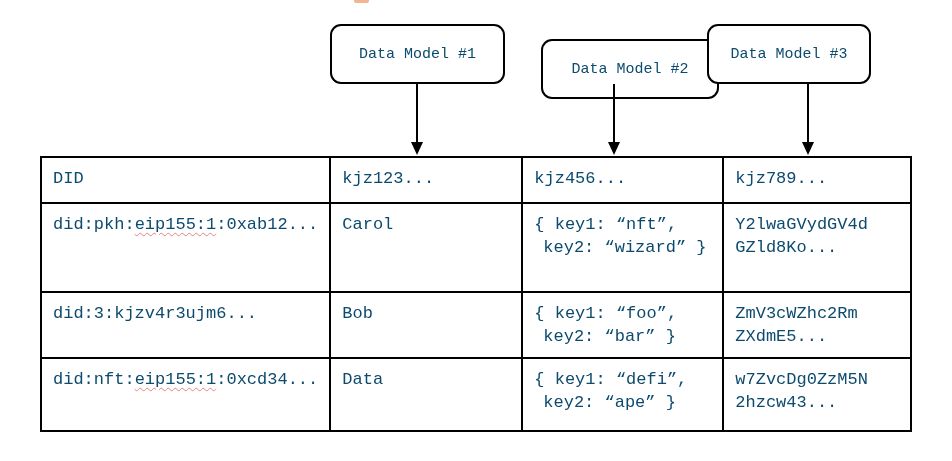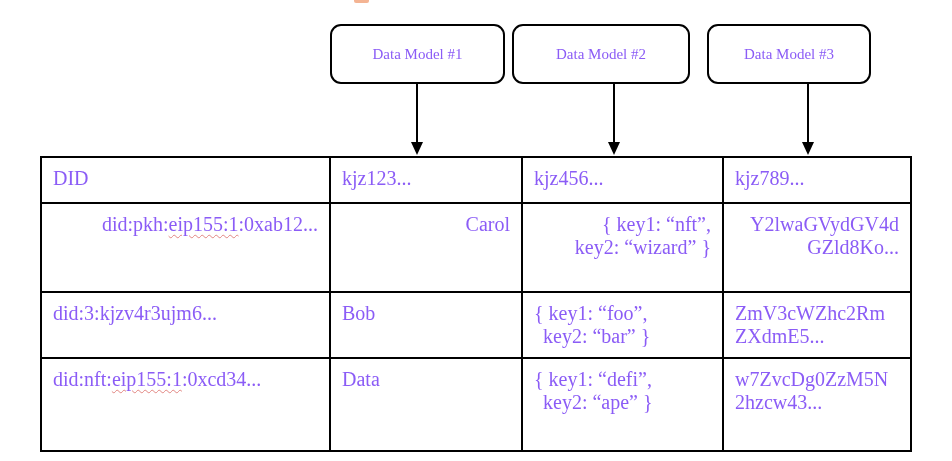--- a/index.html
+++ b/index.html
@@ -1,41 +1,41 @@
 <!DOCTYPE html>
 <html><head>
 <meta charset="utf-8">
 <style>
   html, body { margin: 0; padding: 0; background: #ffffff; }
   .canvas {
     position: relative;
     width: 952px;
     height: 461px;
     background: #ffffff;
-    font-family: Liberation Serif, serif;
-    color: #8b5cf6;
+    font-family: Liberation Mono, monospace;
+    color: #0c4a6e;
     overflow: hidden;
   }
 
   
   .dm-box {
     position: absolute;
     top: 24px;
     height: 60px;
     border: 2.5px solid #000000;
     border-radius: 11px;
     background: #ffffff;
     box-sizing: border-box;
     display: flex;
     align-items: center;
     justify-content: center;
     font-size: 15px;
   }
   .dm-box-1 { left: 330px; width: 175px; }
-  .dm-box-2 { left: 512px; width: 178px; }
+  .dm-box-2 { left: 541px; width: 178px; margin-top: 15px; }
   .dm-box-3 { left: 707px; width: 164px; }
 
   
   .arrow {
     position: absolute;
     top: 84px;
     width: 12px;
     height: 71px;
     display: flex;
     flex-direction: column;
@@ -57,33 +57,33 @@
     position: absolute;
     left: 40px;
     top: 156px;
     border-collapse: collapse;
     table-layout: fixed;
   }
   .data-table td {
     border: 2px solid #000000;
     vertical-align: top;
     padding: 9px 11px;
-    font-size: 20px;
+    font-size: 17px;
     line-height: 23px;
     overflow: hidden;
     white-space: nowrap;
   }
   .col-did    { width: 265px; }
   .col-model1 { width: 168px; }
   .col-model2 { width: 177px; }
   .col-model3 { width: 164px; }
   .row-header { height: 46px; }
-  .row-data-1 { height: 89px; text-align: right; }
+  .row-data-1 { height: 89px; }
   .row-data-2 { height: 58px; }
-  .row-data-3 { height: 93px; margin-top: 42px; }
+  .row-data-3 { height: 73px; margin-top: 42px; }
 
   .kv-line2 { padding-left: 9px; }
 
   .squiggle {
     text-decoration-line: underline;
     text-decoration-style: wavy;
     text-decoration-color: rgba(221, 115, 110, 0.85);
     text-decoration-thickness: 1px;
     text-underline-offset: 3px;
   }

